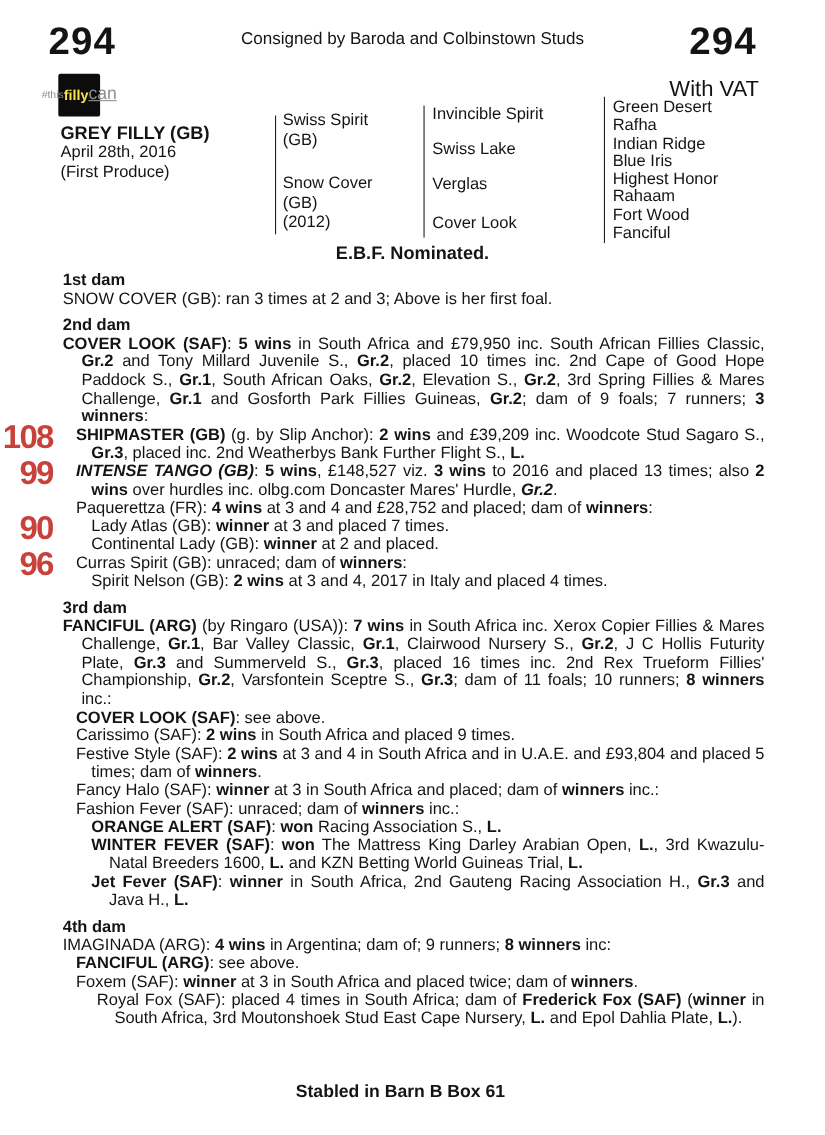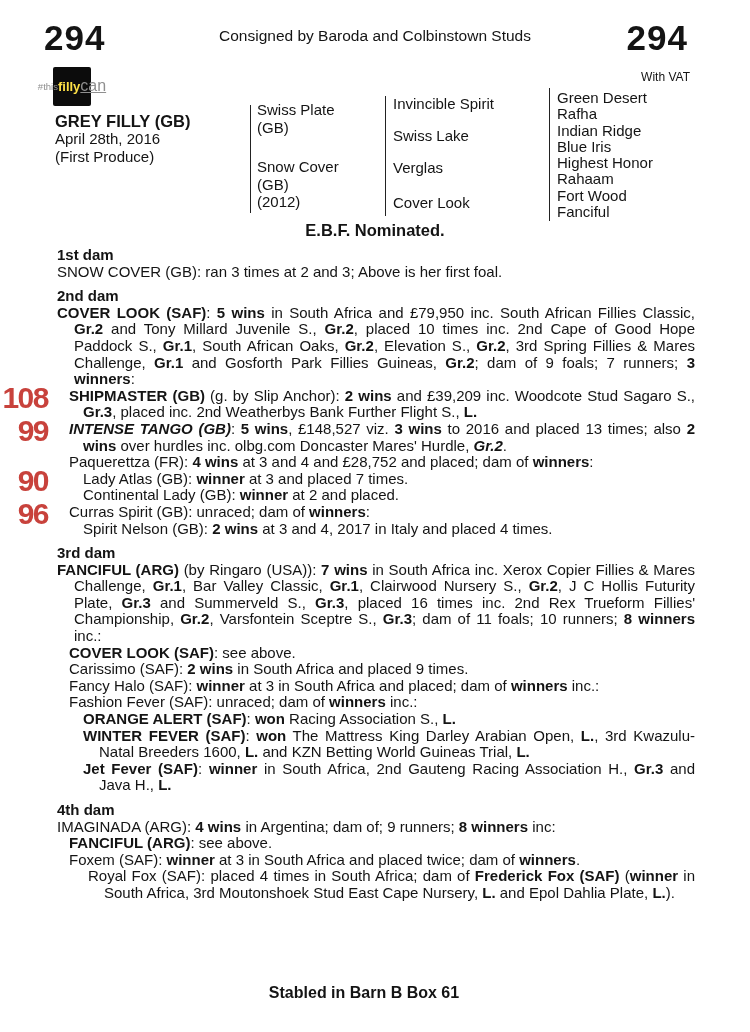--- a/index.html
+++ b/index.html
@@ -6,21 +6,21 @@
   .page{position:relative;width:750px;height:1032px;background:#ffffff;
         font-family:"Liberation Sans",sans-serif;color:#141414;overflow:hidden;}
 
   .b{font-weight:bold;}
   .i{font-style:italic;}
 
   
   .lot-left{position:absolute;left:44px;top:18px;font-size:35px;font-weight:bold;letter-spacing:1px;}
   .lot-right{position:absolute;right:62px;top:18px;font-size:35px;font-weight:bold;letter-spacing:1px;}
   .consignor{position:absolute;left:0;width:750px;top:27px;text-align:center;font-size:15.5px;}
-  .vat{position:absolute;right:60px;top:70px;font-size:12px;}
+  .vat{position:absolute;right:60px;top:70px;font-size:20px;}
   .logo{position:absolute;left:53px;top:67px;width:38px;height:39px;background:#0c0c0c;border-radius:2px;
         display:flex;flex-direction:row;justify-content:center;align-items:center;line-height:1.05;}
   .logo .l1{font-size:9.5px;color:#8f8f8f;}
   .logo .l2{font-size:13px;color:#fde047;font-weight:bold;}
   .logo .l3{font-size:16px;color:#8f8f8f;text-decoration:underline;}
 
   
   .ped-subject{position:absolute;left:55px;top:112px;font-size:15px;line-height:18px;}
   .ped-subject .name{font-weight:bold;font-size:16.5px;}
   .ped-col1{position:absolute;left:250px;top:105px;height:108px;width:130px;border-left:1.5px solid #222;}
@@ -65,21 +65,21 @@
   </div>
 
   <div class="ped-subject">
     <div class="name">GREY FILLY (GB)</div>
     <div>April 28th, 2016</div>
     <div>(First Produce)</div>
   </div>
 
   <div class="ped-col1">
     <div class="sire-lines" id="sire-lines">
-        <div>Swiss Plate</div>
+        <div>Swiss Spirit</div>
         <div>(GB)</div>
       </div>
     <div class="dam-lines" id="dam-lines">
         <div>Snow Cover</div>
         <div>(GB)</div>
         <div>(2012)</div>
       </div>
   </div>
   <div class="ped-col2" id="gp-col">
       <div class="gp">Invincible Spirit</div>
@@ -114,20 +114,21 @@
         <p class="entry ind2"><span class="rating">90</span><span>Lady Atlas (GB): </span><span class="b ">winner</span><span> at 3 and placed 7 times.</span></p>
         <p class="entry ind2"><span>Continental Lady (GB): </span><span class="b ">winner</span><span> at 2 and placed.</span></p>
         <p class="entry ind1"><span class="rating">96</span><span>Curras Spirit (GB): unraced; dam of </span><span class="b ">winners</span><span>:</span></p>
         <p class="entry ind2"><span>Spirit Nelson (GB): </span><span class="b ">2 wins</span><span> at 3 and 4, 2017 in Italy and placed 4 times.</span></p>
       </div>
       <div class="section">
         <div class="dam-heading">3rd dam</div>
         <p class="entry ind0"><span class="b ">FANCIFUL (ARG)</span><span> (by Ringaro (USA)): </span><span class="b ">7 wins</span><span> in South Africa inc. Xerox Copier Fillies &amp; Mares Challenge, </span><span class="b ">Gr.1</span><span>, Bar Valley Classic, </span><span class="b ">Gr.1</span><span>, Clairwood Nursery S., </span><span class="b ">Gr.2</span><span>, J C Hollis Futurity Plate, </span><span class="b ">Gr.3</span><span> and Summerveld S., </span><span class="b ">Gr.3</span><span>, placed 16 times inc. 2nd Rex Trueform Fillies' Championship, </span><span class="b ">Gr.2</span><span>, Varsfontein Sceptre S., </span><span class="b ">Gr.3</span><span>; dam of 11 foals; 10 runners; </span><span class="b ">8 winners</span><span> inc.:</span></p>
         <p class="entry ind1"><span class="b ">COVER LOOK (SAF)</span><span>: see above.</span></p>
         <p class="entry ind1"><span>Carissimo (SAF): </span><span class="b ">2 wins</span><span> in South Africa and placed 9 times.</span></p>
+        <p class="entry ind1"><span>Festive Style (SAF): </span><span class="b ">2 wins</span><span> at 3 and 4 in South Africa and in U.A.E. and £93,804 and placed 5 times; dam of </span><span class="b ">winners</span><span>.</span></p>
         <p class="entry ind1"><span>Fancy Halo (SAF): </span><span class="b ">winner</span><span> at 3 in South Africa and placed; dam of </span><span class="b ">winners</span><span> inc.:</span></p>
         <p class="entry ind1"><span>Fashion Fever (SAF): unraced; dam of </span><span class="b ">winners</span><span> inc.:</span></p>
         <p class="entry ind2"><span class="b ">ORANGE ALERT (SAF)</span><span>: </span><span class="b ">won</span><span> Racing Association S., </span><span class="b ">L.</span></p>
         <p class="entry ind2"><span class="b ">WINTER FEVER (SAF)</span><span>: </span><span class="b ">won</span><span> The Mattress King Darley Arabian Open, </span><span class="b ">L.</span><span>, 3rd Kwazulu-Natal Breeders 1600, </span><span class="b ">L.</span><span> and KZN Betting World Guineas Trial, </span><span class="b ">L.</span></p>
         <p class="entry ind2"><span class="b ">Jet Fever (SAF)</span><span>: </span><span class="b ">winner</span><span> in South Africa, 2nd Gauteng Racing Association H., </span><span class="b ">Gr.3</span><span> and Java H., </span><span class="b ">L.</span></p>
       </div>
       <div class="section">
         <div class="dam-heading">4th dam</div>
         <p class="entry ind0"><span>IMAGINADA (ARG): </span><span class="b ">4 wins</span><span> in Argentina; dam of; 9 runners; </span><span class="b ">8 winners</span><span> inc:</span></p>
         <p class="entry ind1"><span class="b ">FANCIFUL (ARG)</span><span>: see above.</span></p>

